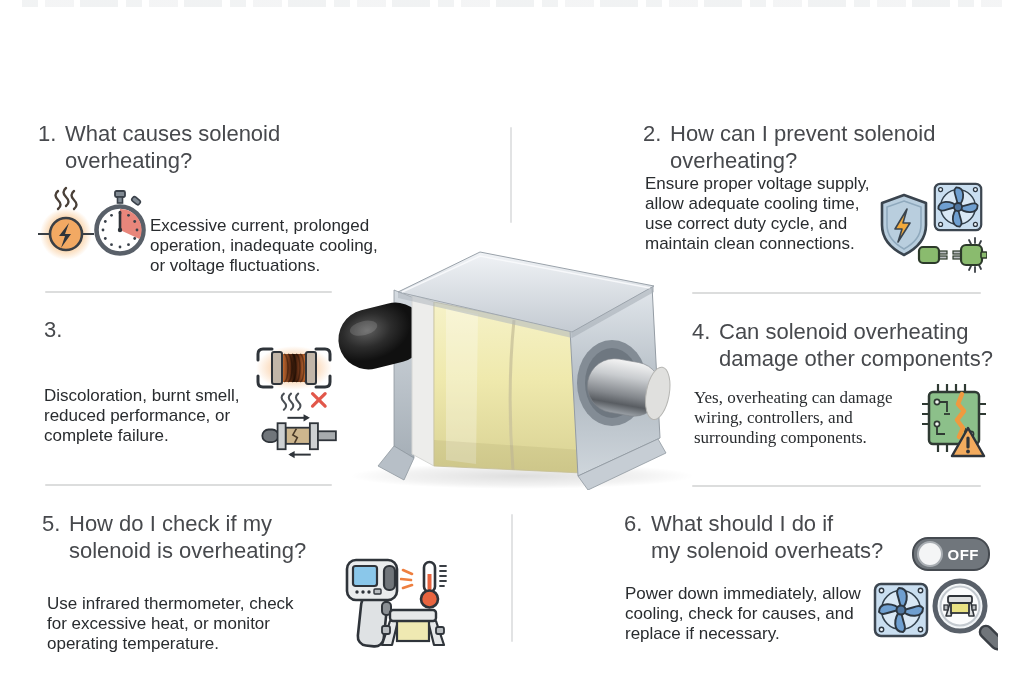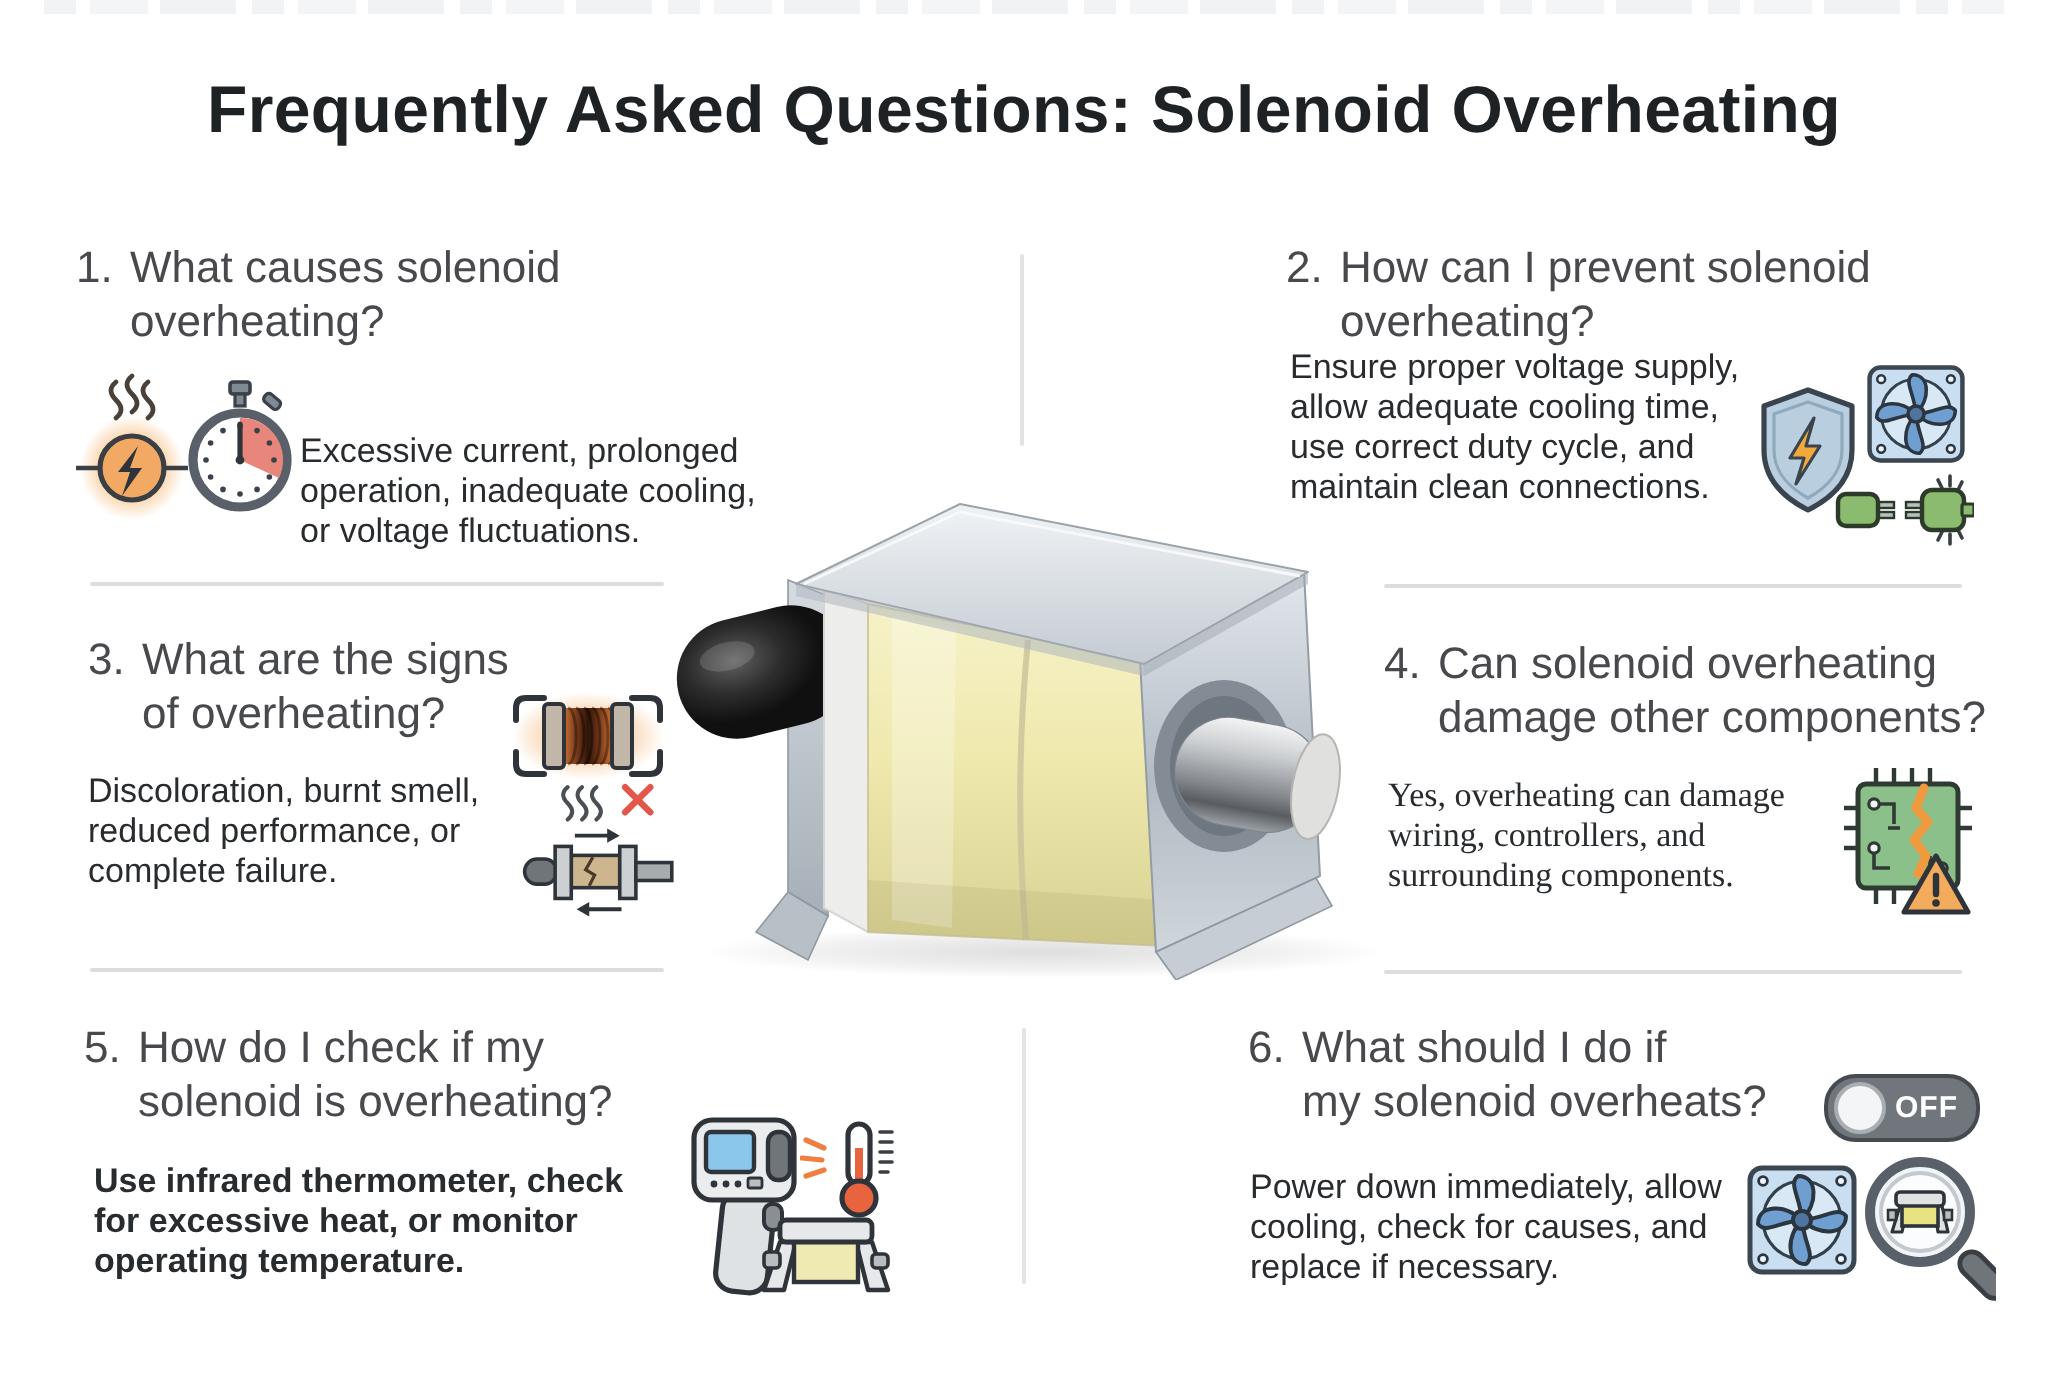--- a/index.html
+++ b/index.html
@@ -28,21 +28,20 @@
           color:#ffffff;font-size:15px;font-weight:700;letter-spacing:.5px;}
   svg{display:block;}
 </style>
 </head>
 <body>
 
 <div class="canvas">
 
   <div class="crop-strip"></div>
 
-  <div class="title">Frequently Asked Questions: Solenoid Overheating</div>
 
   <div class="vdiv" style="left:510px;top:127px;height:96px;"></div>
   <div class="vdiv" style="left:511px;top:514px;height:128px;"></div>
   <div class="hdiv" style="left:45px;top:291px;width:287px;"></div>
   <div class="hdiv" style="left:692px;top:292px;width:289px;"></div>
   <div class="hdiv" style="left:45px;top:484px;width:287px;"></div>
   <div class="hdiv" style="left:692px;top:485px;width:289px;"></div>
 
   <div class="section" style="left:38px;top:120px;width:340px;height:160px;">
     <div class="q">
@@ -147,24 +146,20 @@
       <rect x="36" y="20" width="8" height="3" fill="#b9bdc0" stroke="#2c3a2a" stroke-width="1.2"></rect>
       <rect x="2" y="11" width="20" height="16" rx="4" fill="#8abb6e" stroke="#2c3a2a" stroke-width="2.2"></rect>
       <rect x="44" y="9" width="21" height="20" rx="5" fill="#8abb6e" stroke="#2c3a2a" stroke-width="2.2"></rect>
       <rect x="64" y="16" width="6" height="6" rx="1" fill="#8abb6e" stroke="#2c3a2a" stroke-width="1.6"></rect>
     </svg>
   </div>
 
   <div class="section" style="left:44px;top:316px;width:340px;height:150px;">
     <div class="q">
       <span class="q-num">3.</span>
-      <span class="q-lines">
-        <div>What are the signs</div>
-        <div>of overheating?</div>
-      </span>
     </div>
     <div class="answer" style="left:0;top:70px;">
       <div>Discoloration, burnt smell,</div>
       <div>reduced performance, or</div>
       <div>complete failure.</div>
     </div>
     <svg class="abs" style="left:210px;top:28px;" width="80" height="48" viewBox="0 0 80 48">
       <defs>
         <radialGradient id="glowR">
             <stop offset="0%" stop-color="rgba(244,162,84,0.9)"></stop>
@@ -268,21 +263,21 @@
   </div>
 
   <div class="section" style="left:42px;top:510px;width:460px;height:160px;">
     <div class="q">
       <span class="q-num">5.</span>
       <span class="q-lines">
         <div>How do I check if my</div>
         <div>solenoid is overheating?</div>
       </span>
     </div>
-    <div class="answer" style="left:5px;top:71px;font-weight:bold;">
+    <div class="answer" style="left:5px;top:84px;">
       <div>Use infrared thermometer, check</div>
       <div>for excessive heat, or monitor</div>
       <div>operating temperature.</div>
     </div>
     <svg class="abs" style="left:302px;top:46px;" width="60" height="94" viewBox="0 0 60 94">
       <g transform="rotate(6 28 60)">
         <rect x="16" y="40" width="26" height="50" rx="9" fill="#dfe2e4" stroke="#2f343a" stroke-width="2.6"></rect>
       </g>
       <rect x="38" y="46" width="9" height="13" rx="4" fill="#8a8f94" stroke="#2f343a" stroke-width="2"></rect>
       <rect x="3" y="4" width="50" height="40" rx="9" fill="#eaeced" stroke="#2f343a" stroke-width="2.6"></rect>

